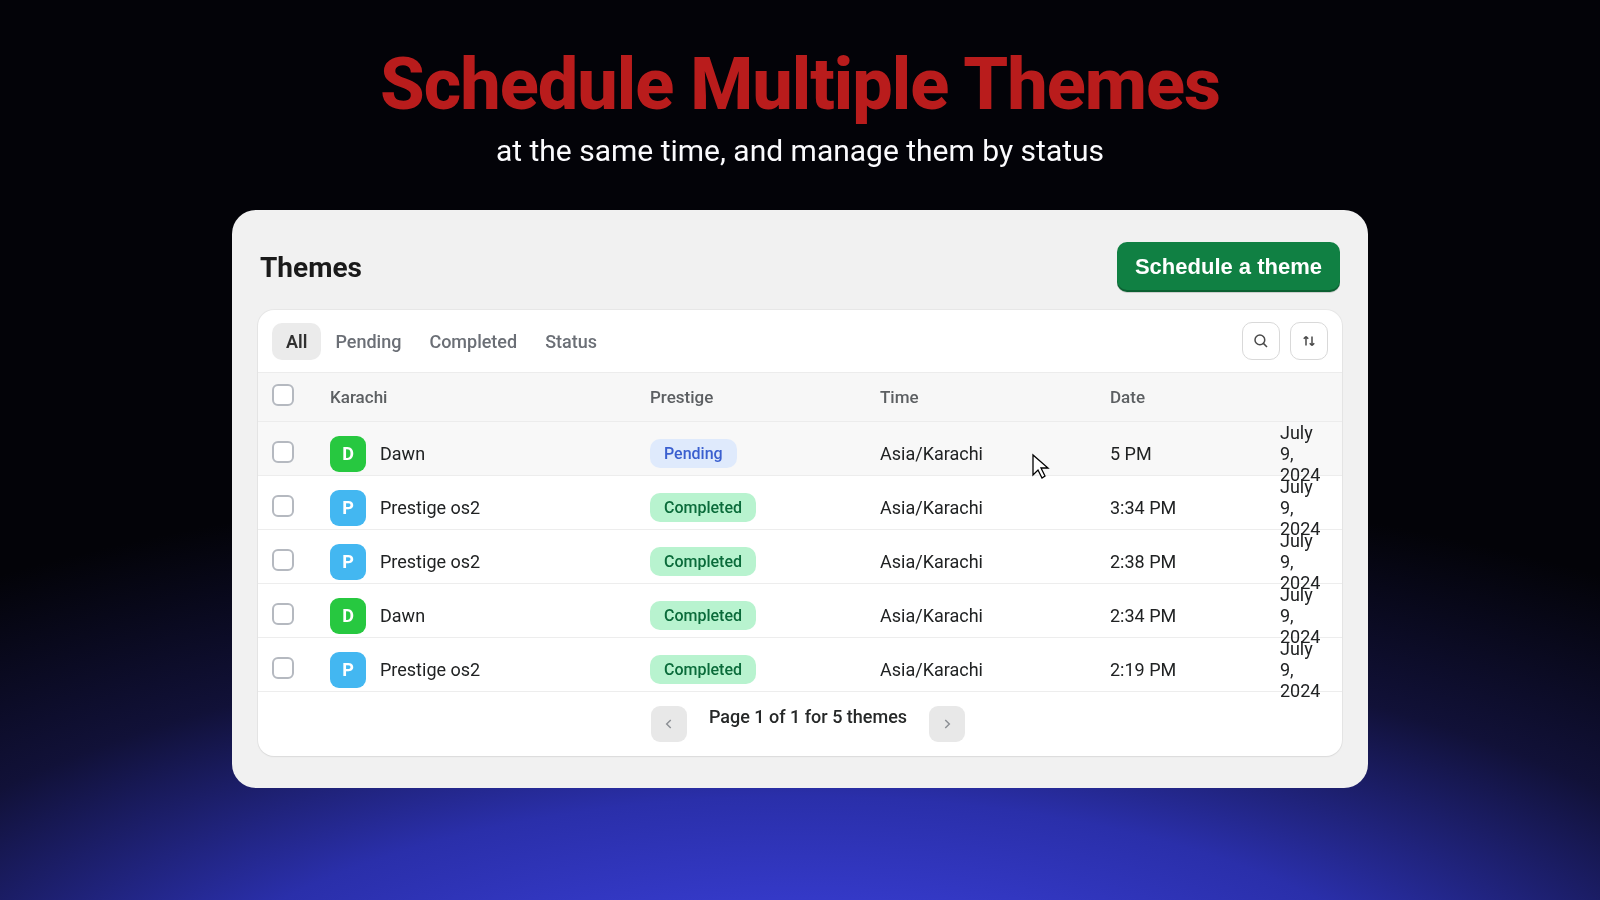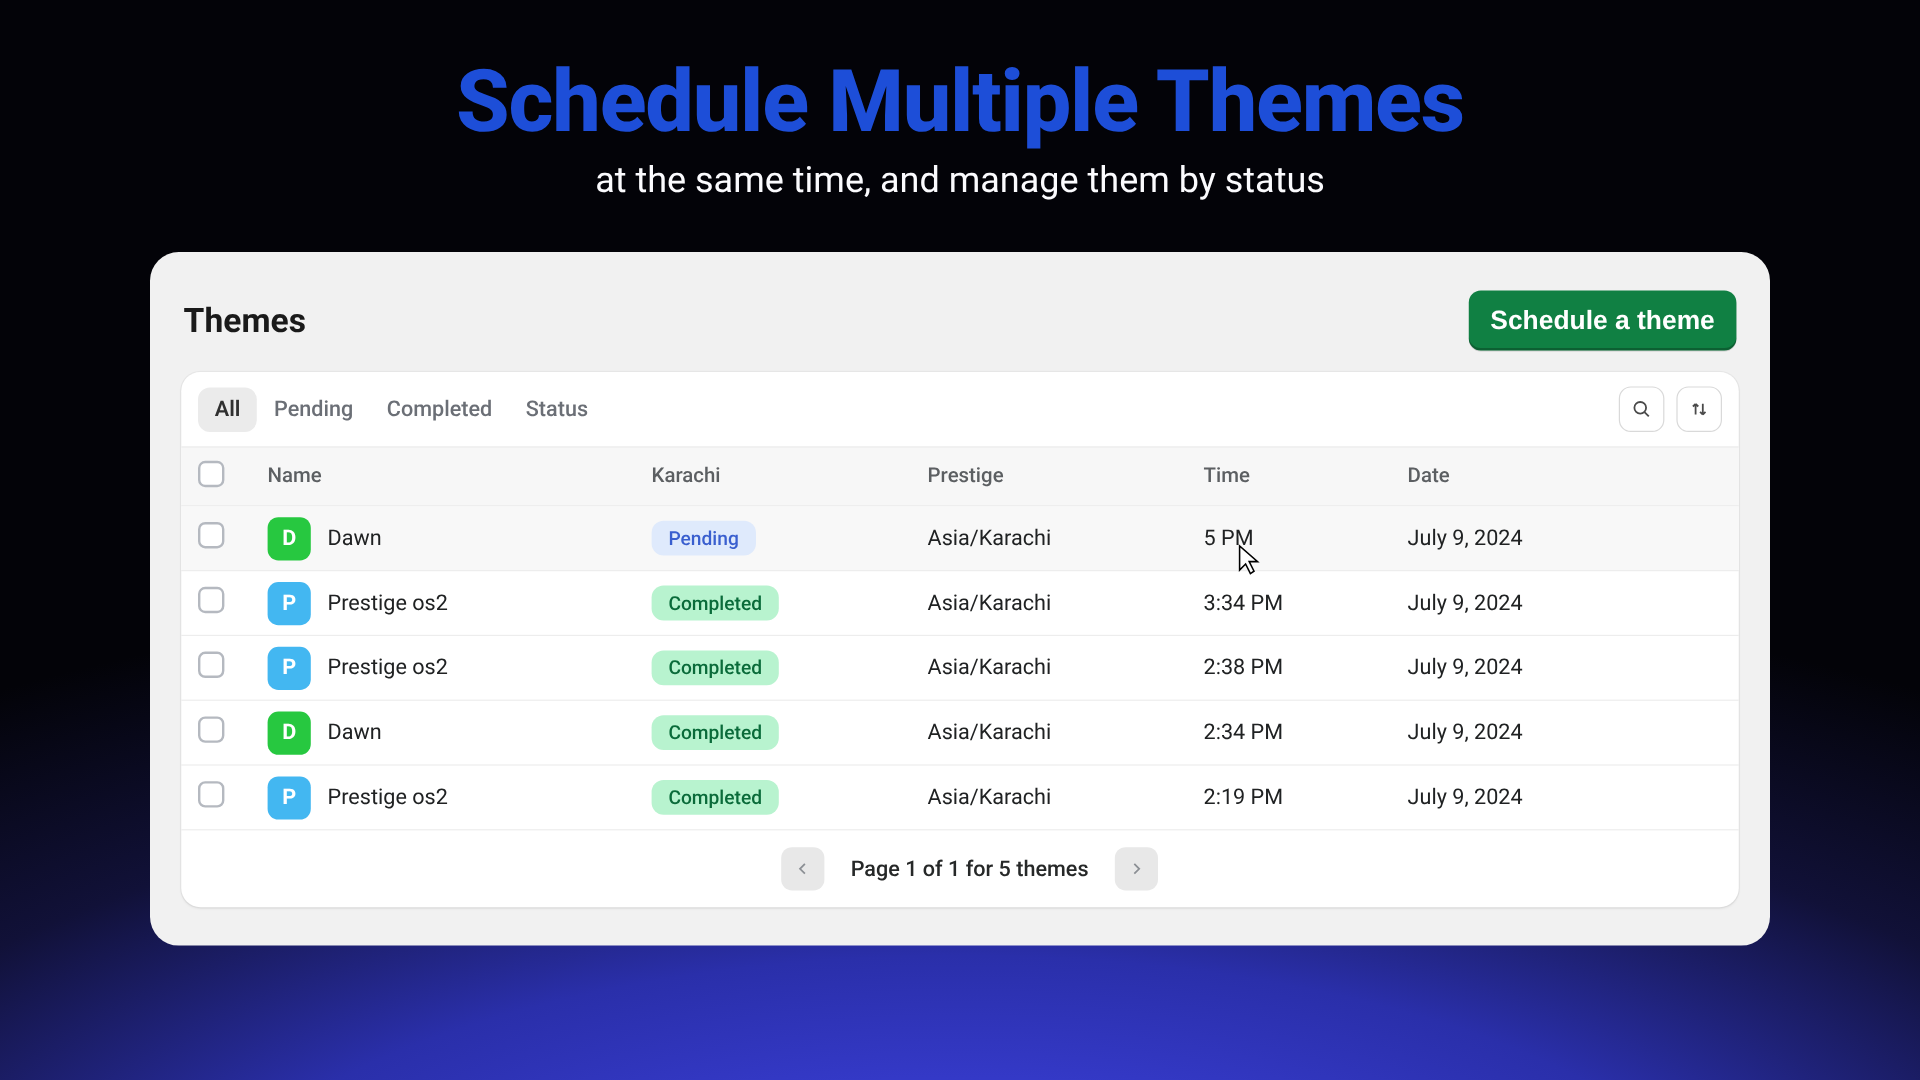--- a/index.html
+++ b/index.html
@@ -5,37 +5,37 @@
   * { box-sizing: border-box; margin: 0; padding: 0; }
   html, body { width: 1600px; height: 900px; overflow: hidden; font-family: -apple-system, BlinkMacSystemFont, "Segoe UI", Roboto, Helvetica, Arial, sans-serif; }
   body {
     background: radial-gradient(ellipse 120% 90% at 50% 120%, #4a4ee0 0%, #3a3fd8 15%, #2a2faa 35%, #111138 55%, #030308 75%);
     display: flex;
     flex-direction: column;
     align-items: center;
   }
 
   .hero-title {
-    color: #1d4ed8;
+    color: #b91c1c;
     font-size: 72px;
     font-weight: 800;
     letter-spacing: -1px;
     margin-top: 42px;
     text-align: center;
   }
   .hero-sub {
     color: #fbfbfe;
     font-size: 30px;
     font-weight: 400;
     margin-top: 6px;
     text-align: center;
   }
 
   .card {
-    width: 1350px;
+    width: 1136px;
     background: #f1f1f1;
     border-radius: 24px;
     margin-top: 42px;
     padding: 22px 26px 32px 26px;
   }
 
   .card-head {
     display: flex;
     align-items: center;
     justify-content: space-between;
@@ -153,21 +153,20 @@
     padding: 5px 14px;
     border-radius: 10px;
     font-size: 16px;
     font-weight: 500;
   }
   .badge-pending   { background: #dfeafc; color: #3a5fcf; }
   .badge-completed { background: #b8f3cf; color: #0a6b3a; }
 
   .footer {
     display: flex;
-    align-items: center;
     justify-content: center;
     gap: 22px;
     padding: 14px 0 14px 16px;
   }
   .pagebtn {
     width: 36px; height: 36px;
     border-radius: 9px;
     background: #e8e8e8;
     border: none;
     display: flex; align-items: center; justify-content: center;
@@ -213,21 +212,20 @@
           <svg viewBox="0 0 24 24">
               <path d="M8 18V6M8 6l-3 3M8 6l3 3"></path>
               <path d="M16 6v12M16 18l3-3M16 18l-3-3"></path>
             </svg>
         </button>
       </div>
     </div>
 
     <div class="head-row">
       <div><input type="checkbox" class="chk" style=""></div>
-      <div>Name</div>
       <div>Karachi</div>
       <div>Prestige</div>
       <div>Time</div>
       <div>Date</div>
     </div>
 
     <div id="rows">
         <div class="data-row">
           <div><input type="checkbox" class="chk" style=""></div>
           <div class="name-cell">

